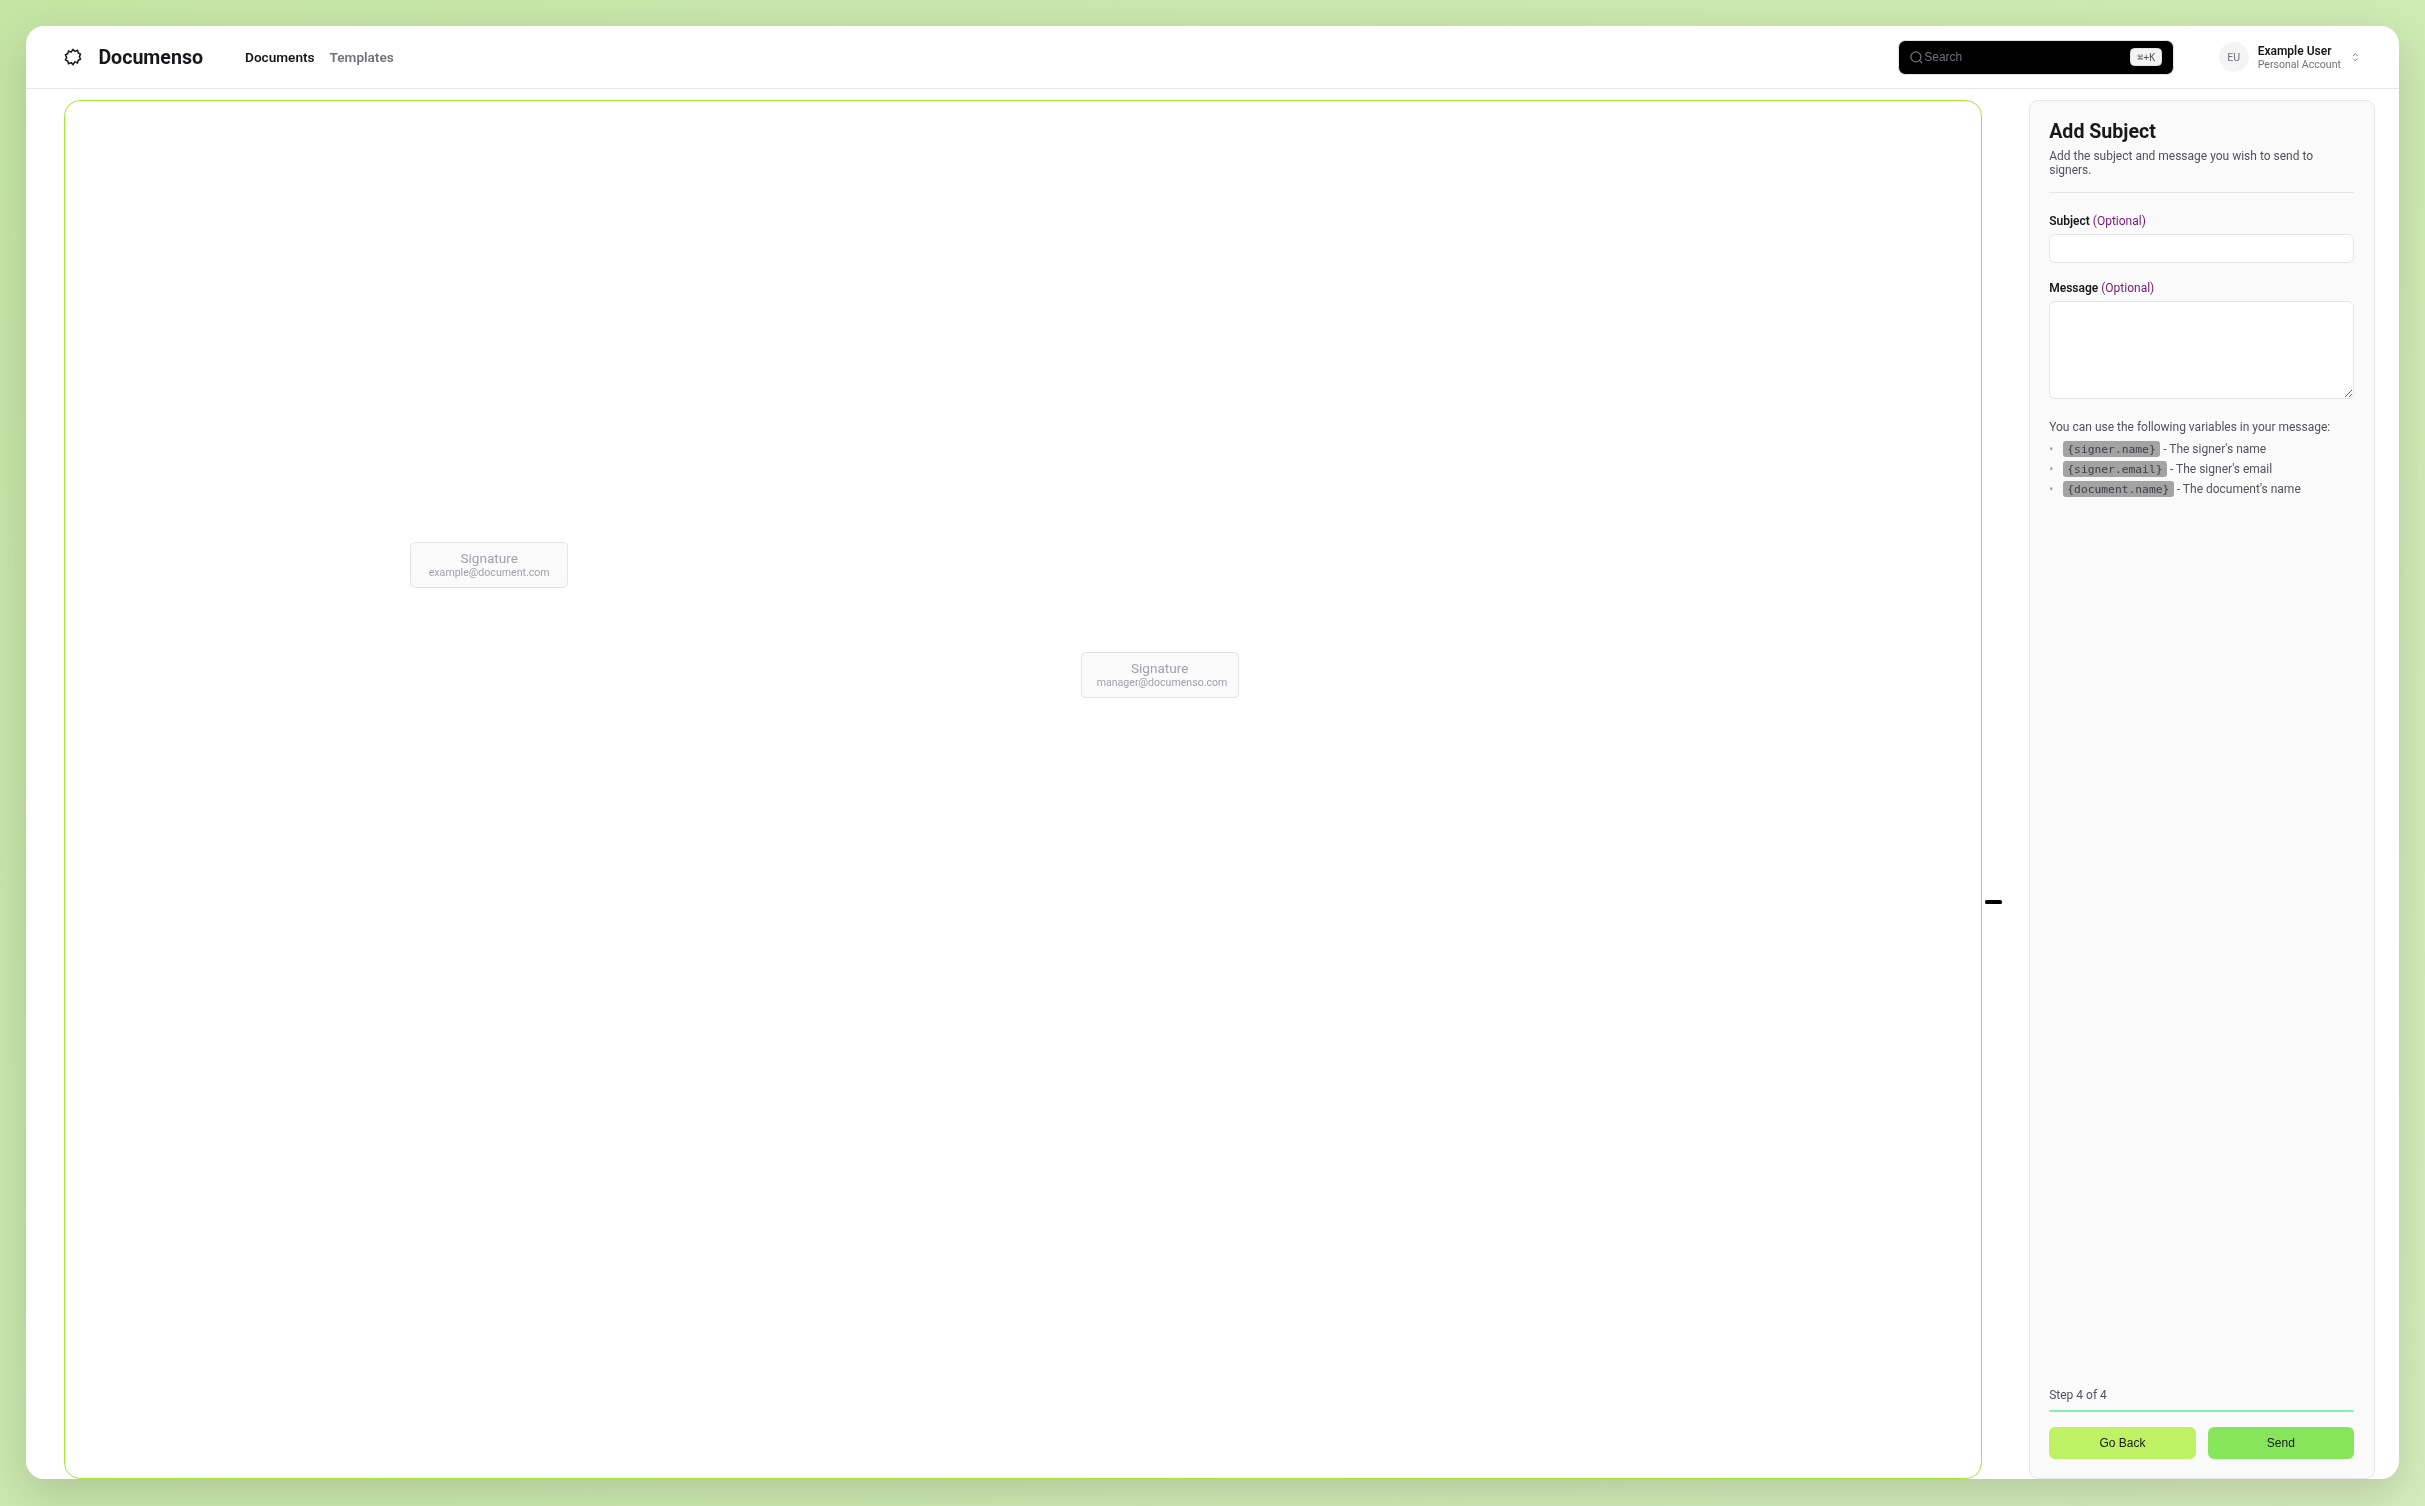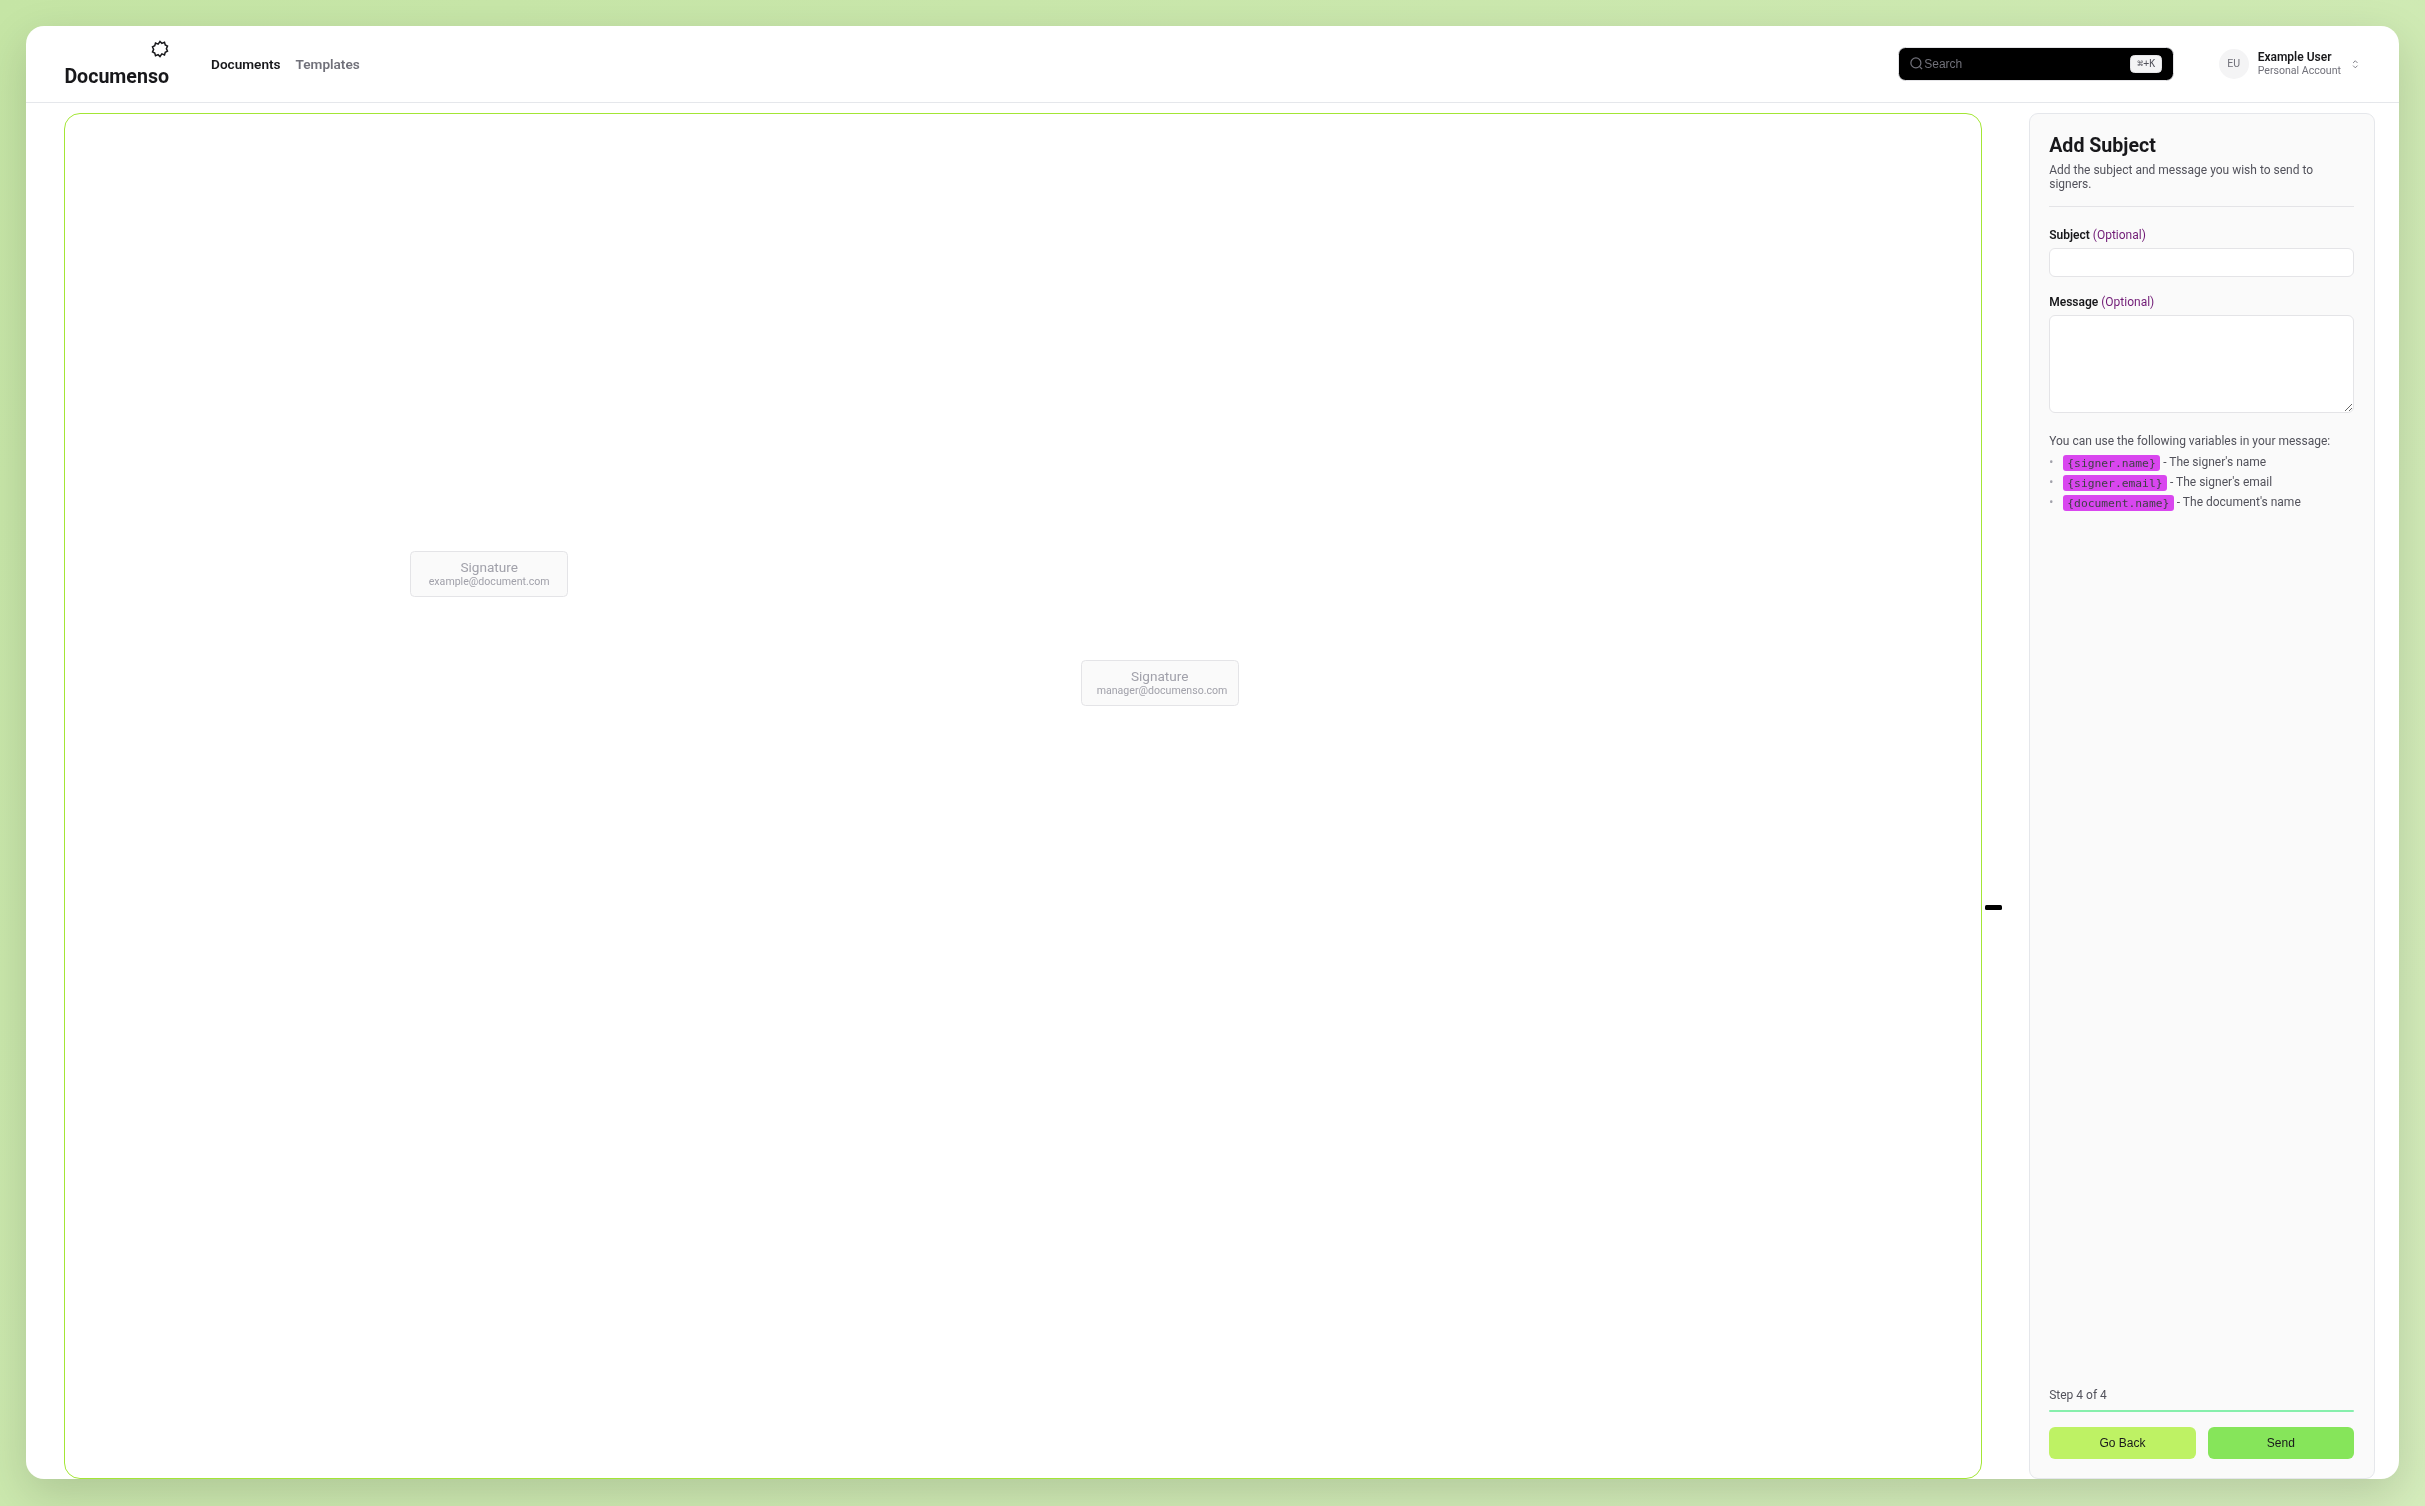--- a/index.html
+++ b/index.html
@@ -28,23 +28,22 @@
     
     .header {
       display: flex;
       align-items: center;
       padding: 13.6px 38px;
       border-bottom: 0.8px solid #e5e7eb;
     }
     
     .logo-area {
       display: flex;
-      align-items: flex-end;
-      gap: 7px;
-      flex-direction: column;
+      align-items: center;
+      gap: 16px;
     }
     
     .logo-icon {
       width: 18px;
       height: 18px;
     }
     
     .logo-text {
       font-size: 19.6px;
       font-weight: 700;
@@ -309,21 +308,21 @@
     }
     
     .variables-list li::before {
       content: "•";
       position: absolute;
       left: -13.6px;
       color: #a1a1aa;
     }
     
     .var-code {
-      background: #d946ef;
+      background: #a3a3a3;
       border-radius: 3px;
       padding: 1.5px 4.5px;
       font-family: ui-monospace, monospace;
       font-size: 11.3px;
       color: #3f3f46;
     }
     
     .footer-area {
       margin-top: auto;
     }

